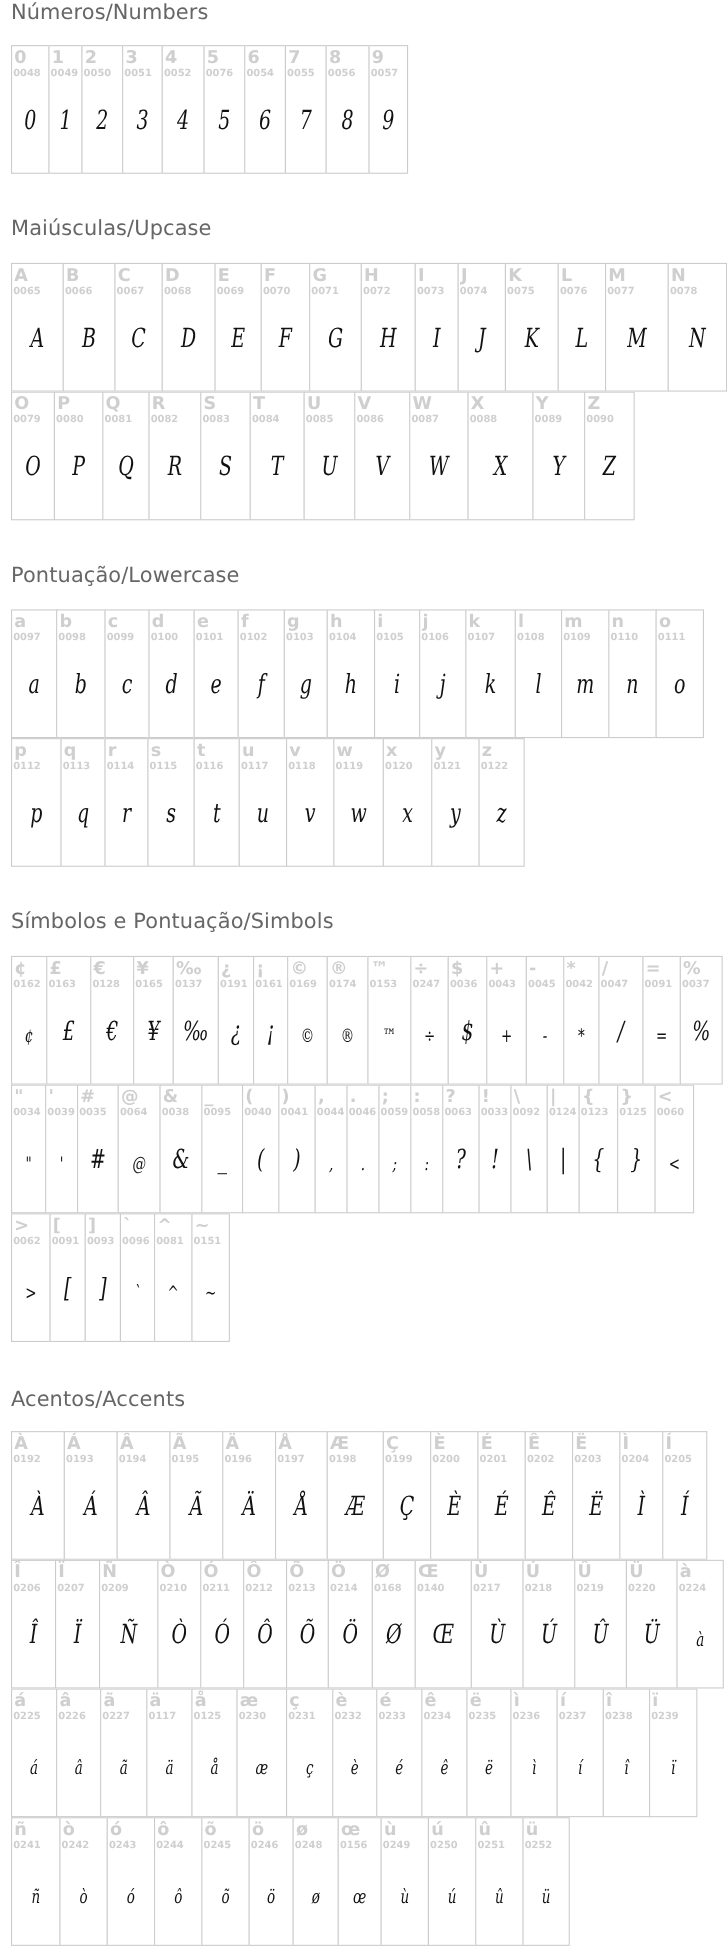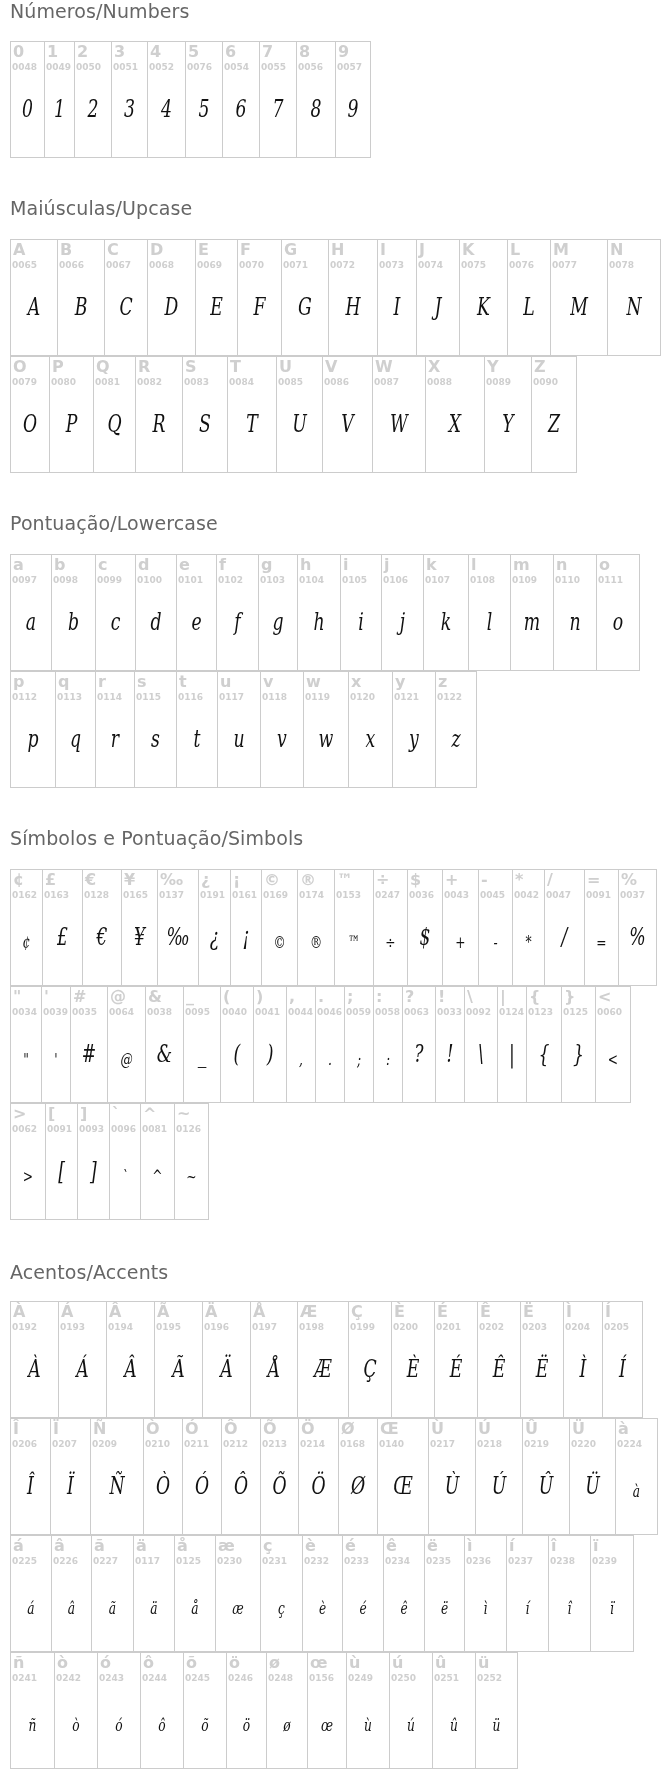--- a/index.html
+++ b/index.html
@@ -550,21 +550,21 @@
         <span class="code">0096</span>
         <span class="glyph small">`</span>
       </div>
       <div class="cell" style="width: 35px;">
         <span class="ch">^</span>
         <span class="code">0081</span>
         <span class="glyph small">^</span>
       </div>
       <div class="cell" style="width: 35px;">
         <span class="ch">~</span>
-        <span class="code">0126</span>
+        <span class="code">0151</span>
         <span class="glyph small">~</span>
       </div>
     </div>
     <div class="section-title" style="top: 1261px;">Acentos/Accents</div>
     <div class="grid-row" style="top: 1301px;">
       <div class="cell" style="width: 49px;">
         <span class="ch">À</span>
         <span class="code">0192</span>
         <span class="glyph">À</span>
       </div>

